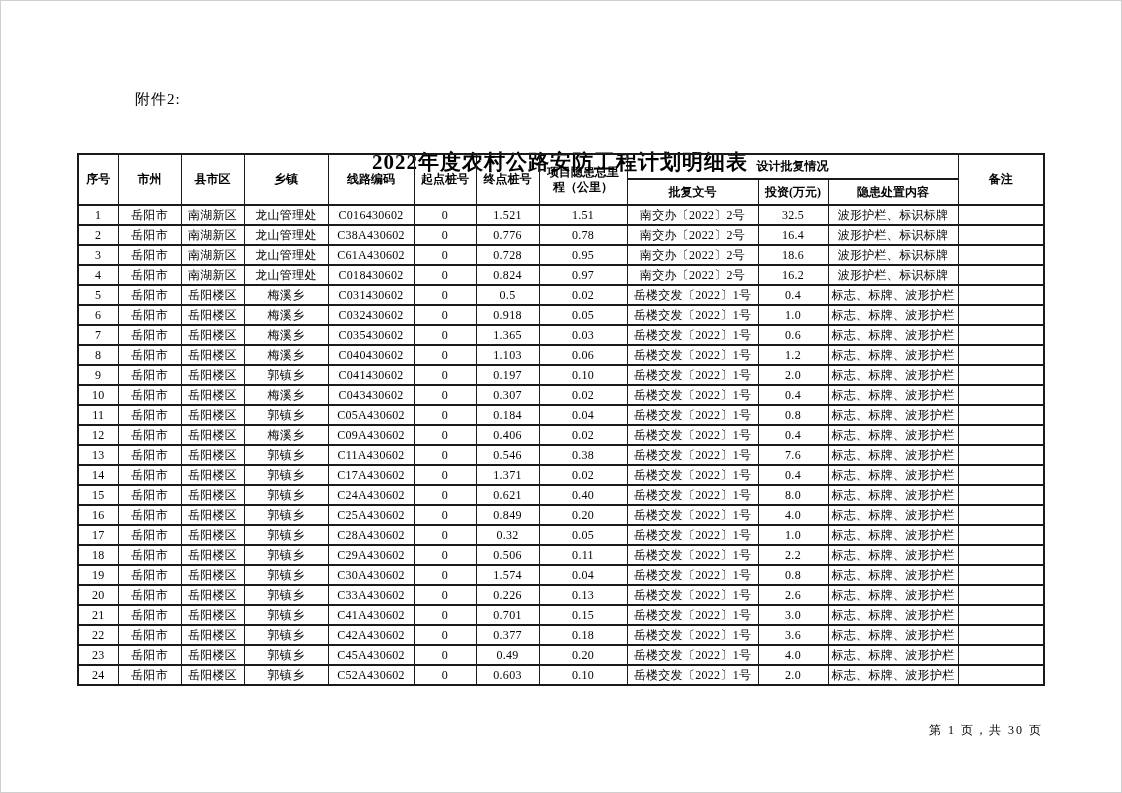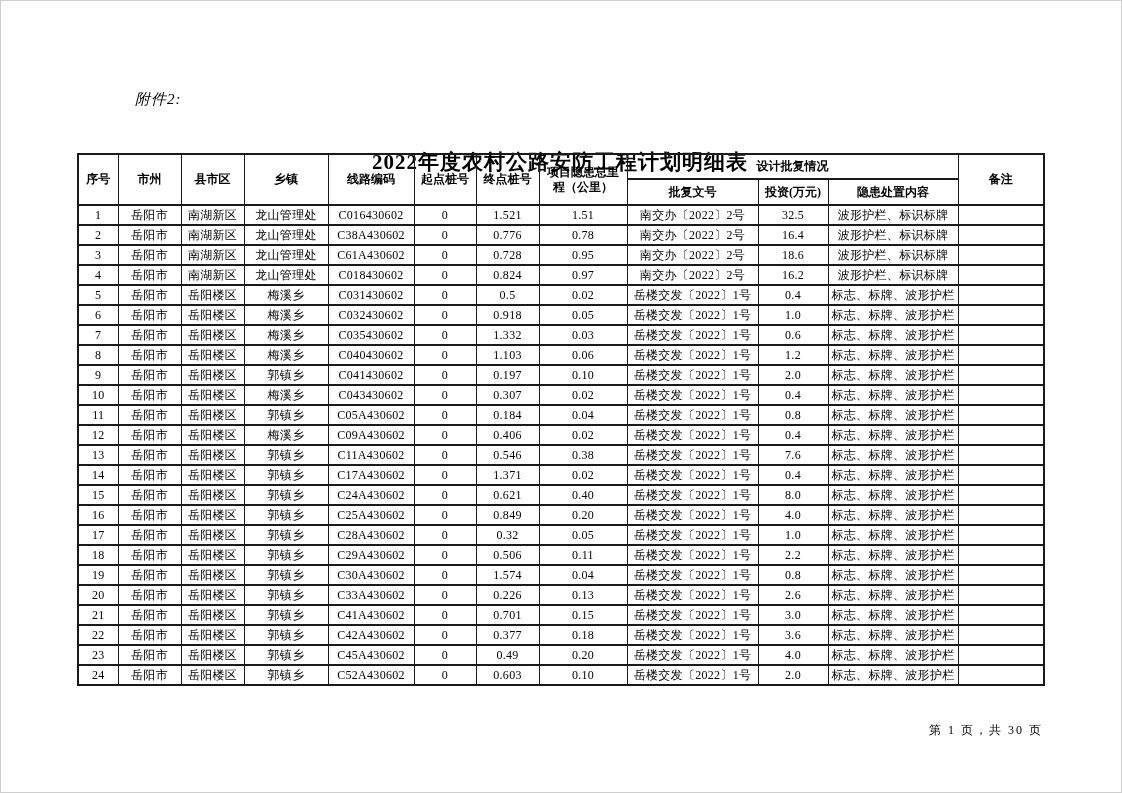--- a/index.html
+++ b/index.html
@@ -16,21 +16,20 @@
     background: #ffffff;
     overflow: hidden;
     box-shadow: inset 0 0 0 1px #cfcfcf;
   }
   .attachment-label {
     position: absolute;
     left: 135px;
     top: 90px;
     font-size: 15px;
     letter-spacing: 1px;
-    font-style: italic;
   }
   .doc-title {
     position: absolute;
     left: 77px;
     top: 114px;
     width: 966px;
     text-align: center;
     font-size: 21px;
     font-weight: bold;
     letter-spacing: 1px;
@@ -206,21 +205,21 @@
           <td>标志、标牌、波形护栏</td>
           <td></td>
         </tr>
         <tr>
           <td>7</td>
           <td>岳阳市</td>
           <td>岳阳楼区</td>
           <td>梅溪乡</td>
           <td>C035430602</td>
           <td>0</td>
-          <td>1.332</td>
+          <td>1.365</td>
           <td>0.03</td>
           <td>岳楼交发〔2022〕1号</td>
           <td>0.6</td>
           <td>标志、标牌、波形护栏</td>
           <td></td>
         </tr>
         <tr>
           <td>8</td>
           <td>岳阳市</td>
           <td>岳阳楼区</td>

